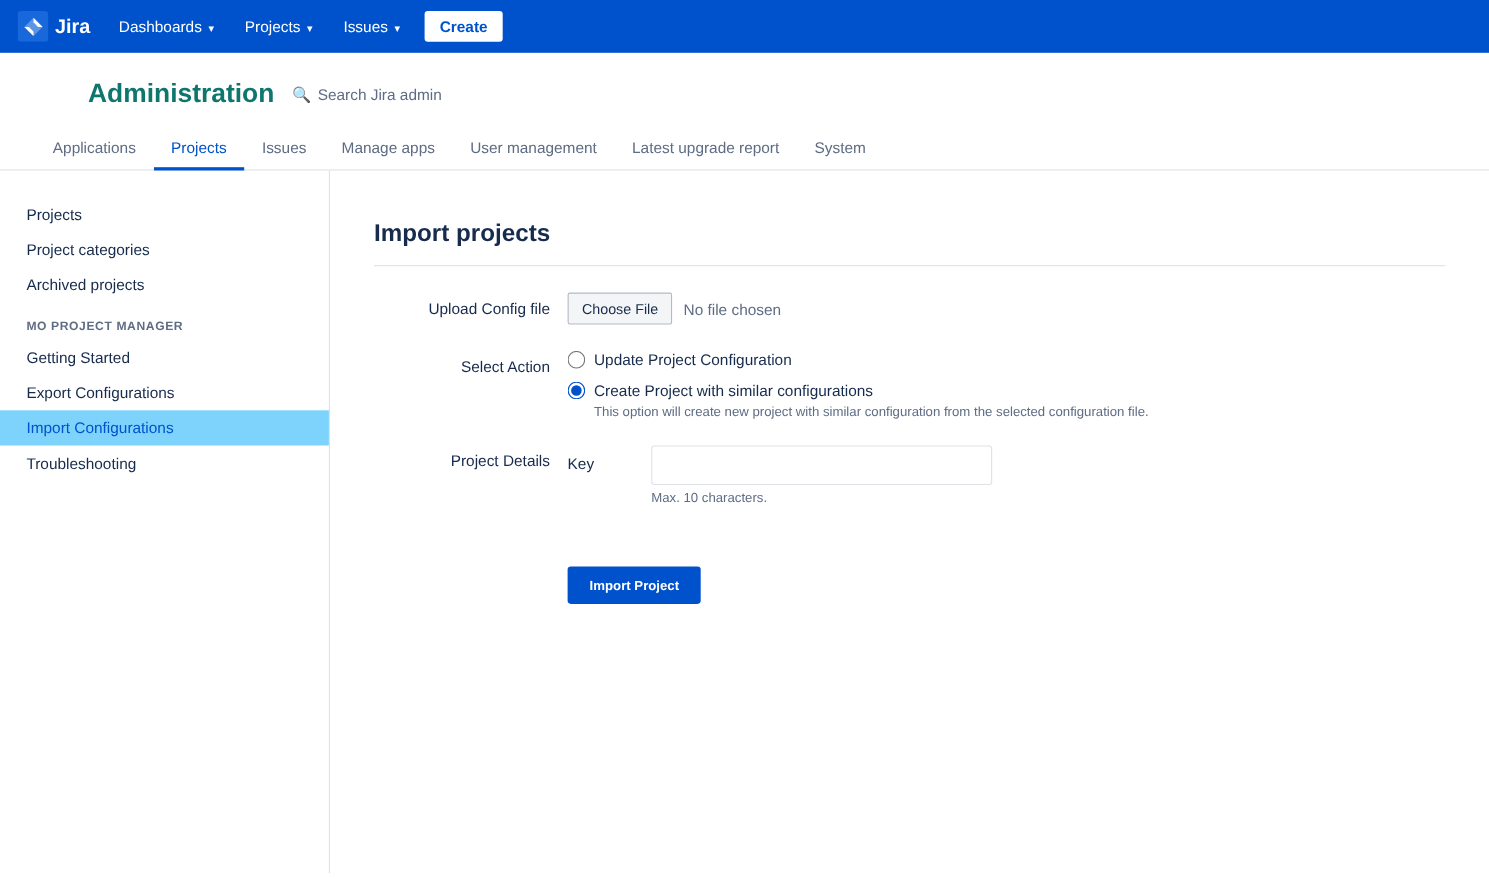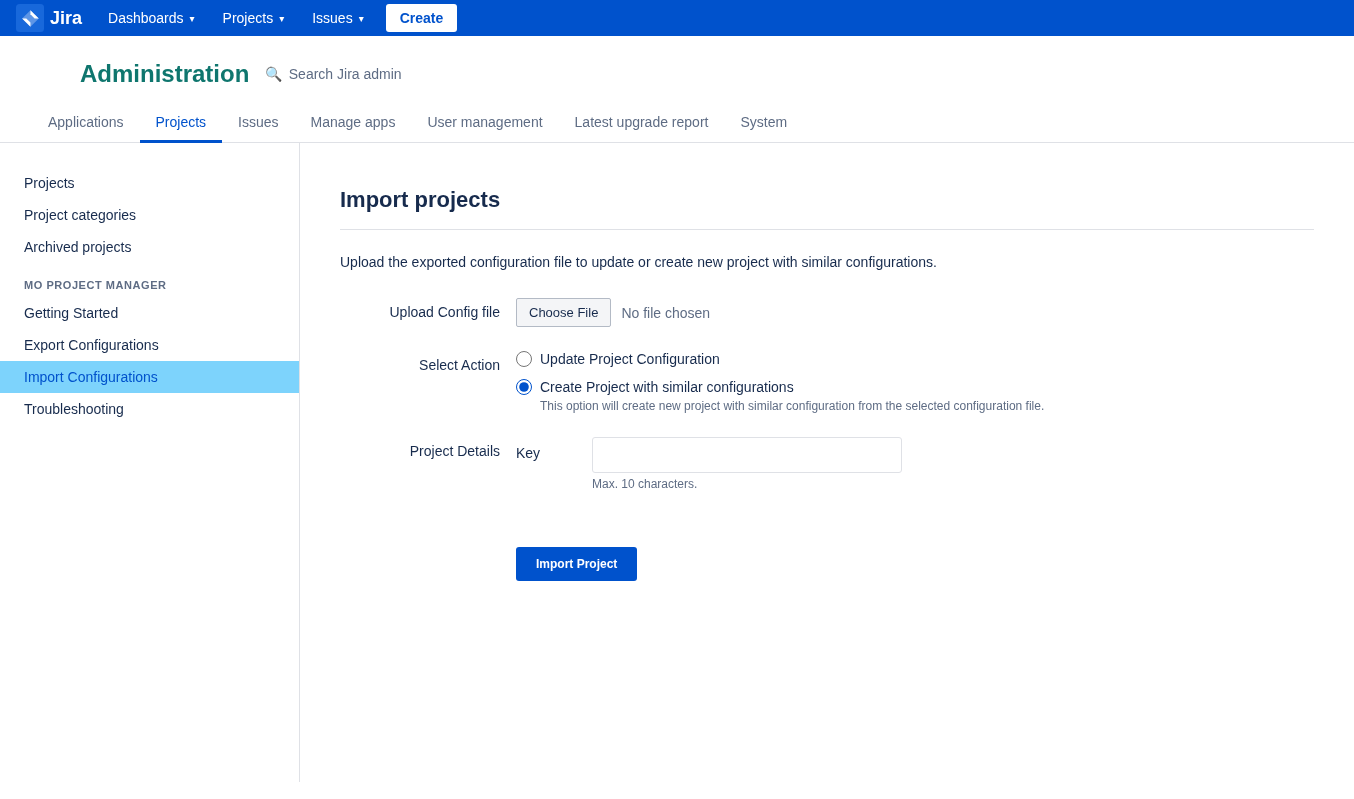--- a/index.html
+++ b/index.html
@@ -1,21 +1,21 @@
 <!DOCTYPE html>
 <html><head>
   <meta charset="utf-8">
   <style>
     * { box-sizing: border-box; margin: 0; padding: 0; }
     body { font-family: -apple-system, BlinkMacSystemFont, 'Segoe UI', Arial, sans-serif; font-size: 14px; color: #172b4d; background: #fff; }
 
     
     .top-nav {
       background: #0052cc;
-      height: 36px;
+      height: 48px;
       display: flex;
       align-items: center;
       padding: 0 16px;
       gap: 8px;
     }
     .nav-logo {
       display: flex;
       align-items: center;
       color: #fff;
       font-size: 18px;
@@ -29,21 +29,21 @@
     }
     .nav-btn {
       background: none;
       border: none;
       color: #fff;
       font-size: 14px;
       cursor: pointer;
       padding: 6px 10px;
       border-radius: 3px;
       display: flex;
-      align-items: center;
+      align-items: flex-end;
       gap: 4px;
     }
     .nav-create-btn {
       background: #fff;
       color: #0052cc;
       border: none;
       font-size: 14px;
       font-weight: 600;
       cursor: pointer;
       padding: 6px 14px;
@@ -336,21 +336,20 @@
 
     <a class="sidebar-link">Getting Started</a>
     <a class="sidebar-link">Export Configurations</a>
     <a class="sidebar-link active">Import Configurations</a>
     <a class="sidebar-link">Troubleshooting</a>
   </div>
 
   <div class="main-content">
     <h2 class="section-title">Import projects</h2>
     <hr class="section-divider">
-    <p class="description-text">Upload the exported configuration file to update or create new project with similar configurations.</p>
 
     <div class="form-row">
       <div class="form-label">Upload Config file</div>
       <div class="form-content">
         <div class="file-input-wrapper">
           <button class="choose-file-btn">Choose File</button>
           <span class="no-file-text">No file chosen</span>
         </div>
       </div>
     </div>

